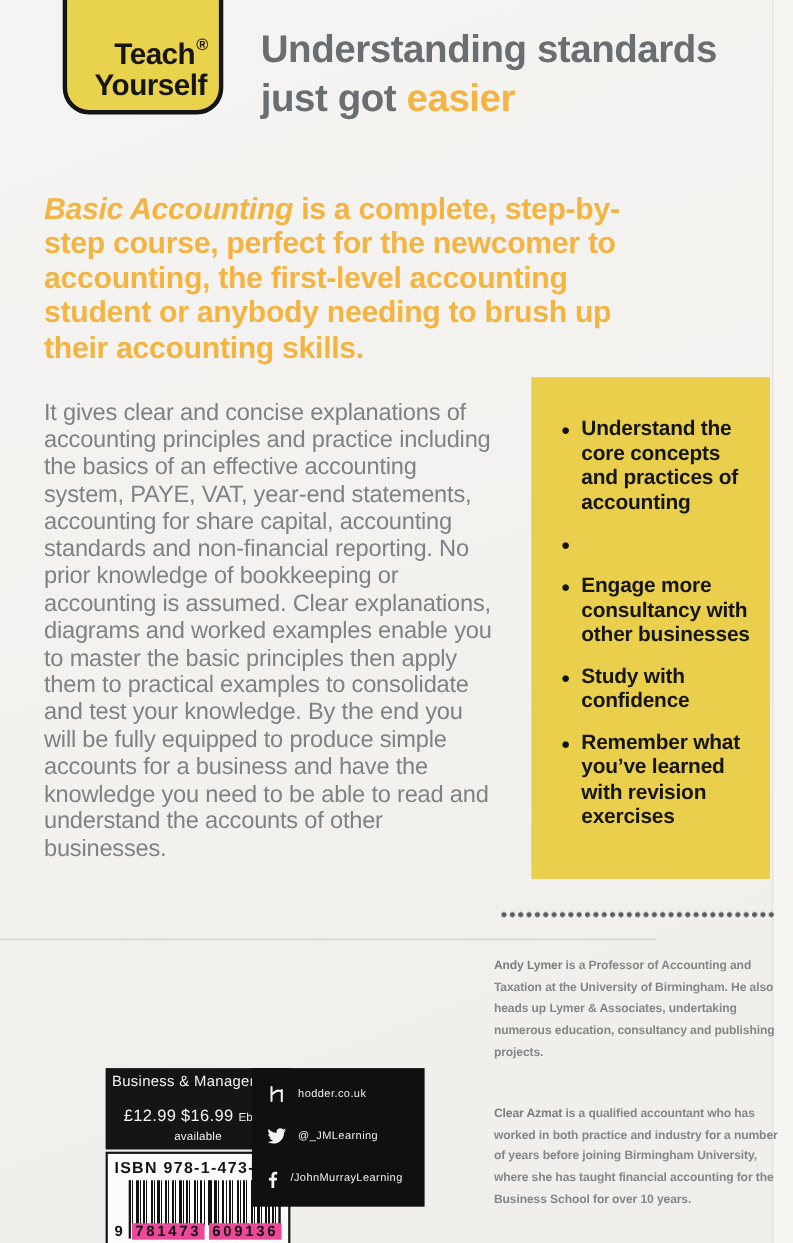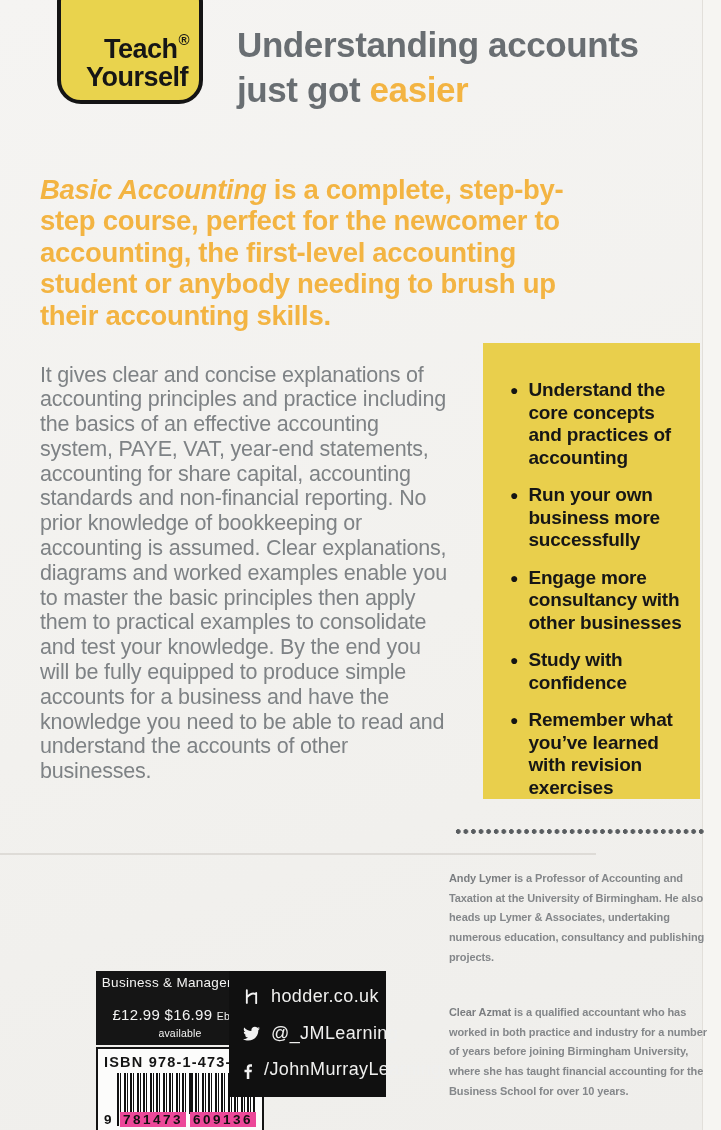--- a/index.html
+++ b/index.html
@@ -65,53 +65,52 @@
   .digits{position:absolute; left:0; right:0; bottom:0; height:15px; display:flex;
     align-items:flex-end; font-size:13.5px; color:#111; font-weight:bold;}
   .digits .d9{width:13px;}
   .digits .grp{background:#ec4899; padding:0 3px; margin-left:4px; letter-spacing:2.5px;}
   
   .social{position:absolute; left:229px; top:971px; width:157px; height:126px;
     background:#101010; box-sizing:border-box; padding:15px 10px 17px 14px;
     display:flex; flex-direction:column; justify-content:space-between;}
   .s-row{display:flex; align-items:center; gap:11px;}
   .s-row svg{flex:0 0 auto;}
-  .s-label{color:#efefee; font-size:18px; letter-spacing:0.4px; white-space:nowrap;}
+  .s-label{color:#efefee; font-size:10px; letter-spacing:0.4px; white-space:nowrap;}
 </style>
 </head>
 <body>
 
 <div class="cover">
 
   <div class="edge-strip"></div>
   <div class="crease-h"></div>
 
   <div class="logo">
     <div class="t-line"><span>Teach</span><sup>®</sup></div>
     <div class="t-line"><span>Yourself</span></div>
   </div>
 
   <div class="headline">
-    <div>Understanding accounts</div>
+    <div>Understanding standards</div>
     <div><span>just got </span><span class="hl">easier</span></div>
   </div>
 
   <p class="intro"><em>Basic Accounting</em><span> is a complete, step-by-step course, perfect for the newcomer to accounting, the first-level accounting student or anybody needing to brush up their accounting skills.</span></p>
 
   <p class="body-copy">It gives clear and concise explanations of accounting principles and practice including the basics of an effective accounting system, PAYE, VAT, year-end statements, accounting for share capital, accounting standards and non-financial reporting. No prior knowledge of bookkeeping or accounting is assumed. Clear explanations, diagrams and worked examples enable you to master the basic principles then apply them to practical examples to consolidate and test your knowledge. By the end you will be fully equipped to produce simple accounts for a business and have the knowledge you need to be able to read and understand the accounts of other businesses.</p>
 
   <div class="panel">
     <ul>
       <li>
           <span class="dot">●</span>
           <span class="b-text">Understand the core concepts and practices of accounting</span>
         </li>
       <li>
           <span class="dot">●</span>
-          <span class="b-text">Run your own business more successfully</span>
         </li>
       <li>
           <span class="dot">●</span>
           <span class="b-text">Engage more consultancy with other businesses</span>
         </li>
       <li>
           <span class="dot">●</span>
           <span class="b-text">Study with confidence</span>
         </li>
       <li>

